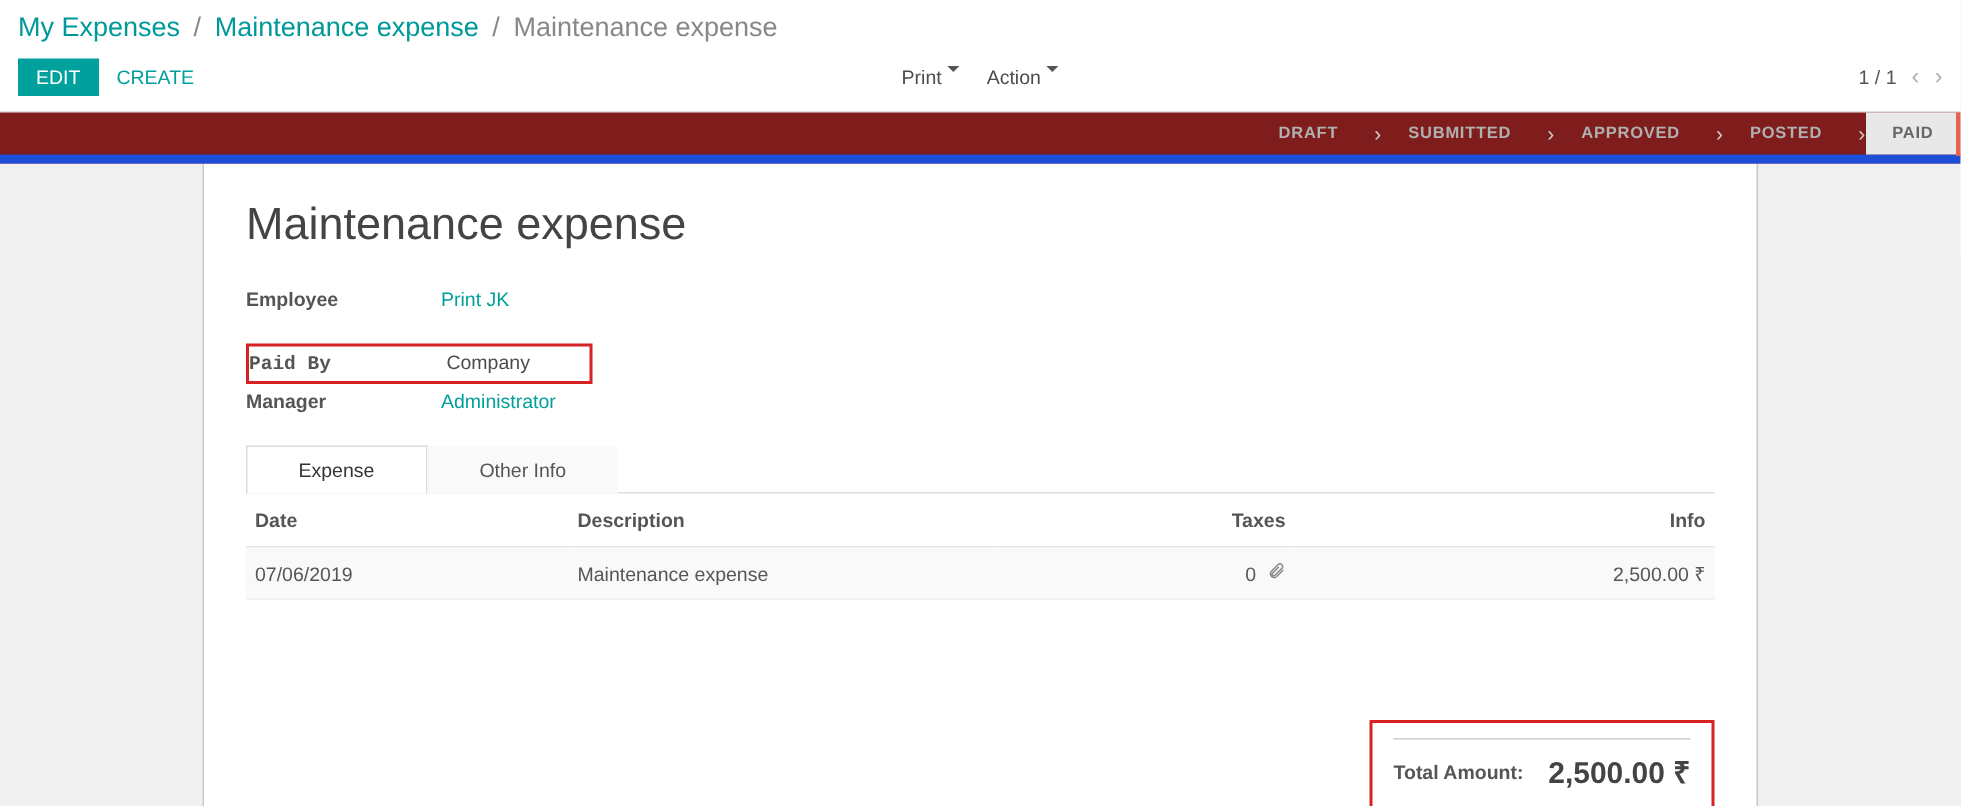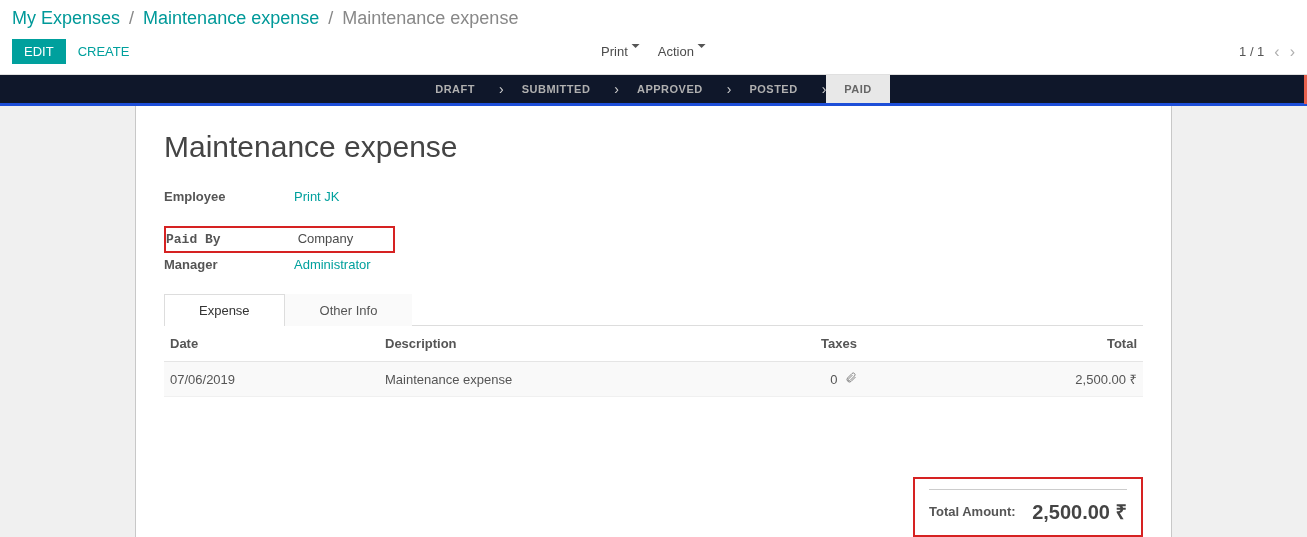--- a/index.html
+++ b/index.html
@@ -64,24 +64,24 @@
     .pager {
       margin-left: auto;
       display: flex;
       align-items: center;
       gap: 10px;
       color: #555;
     }
     .pager .arrow { color: #b0b0b0; cursor: pointer; font-size: 16px; }
     
     .status-bar {
-      background: #0f172a;
-      border-bottom: 3px solid #1d4ed8;
-      display: flex;
-      justify-content: center;
+      background: #7f1d1d;
+      border-bottom: 6px solid #1d4ed8;
+      display: flex;
+      justify-content: flex-end;
       padding-right: 0;
       position: relative;
     }
     .status-bar::after {
       content: "";
       position: absolute;
       right: 0;
       top: 0;
       bottom: -1px;
       width: 3px;
@@ -301,21 +301,21 @@
       <div class="tab active">Expense</div>
       <div class="tab">Other Info</div>
     </div>
     
     <table class="expense-table">
       <thead>
         <tr>
           <th style="width:215px">Date</th>
           <th>Description</th>
           <th class="right" style="width:200px">Taxes</th>
-          <th class="right" style="width:280px">Total</th>
+          <th class="right" style="width:280px">Info</th>
         </tr>
       </thead>
       <tbody>
         <tr>
           <td>07/06/2019</td>
           <td>Maintenance expense</td>
           <td class="right">
             <span>0</span>
             <span class="attach-icon">
               <svg width="12" height="12" viewBox="0 0 24 24" fill="none" stroke="#888" stroke-width="2">

